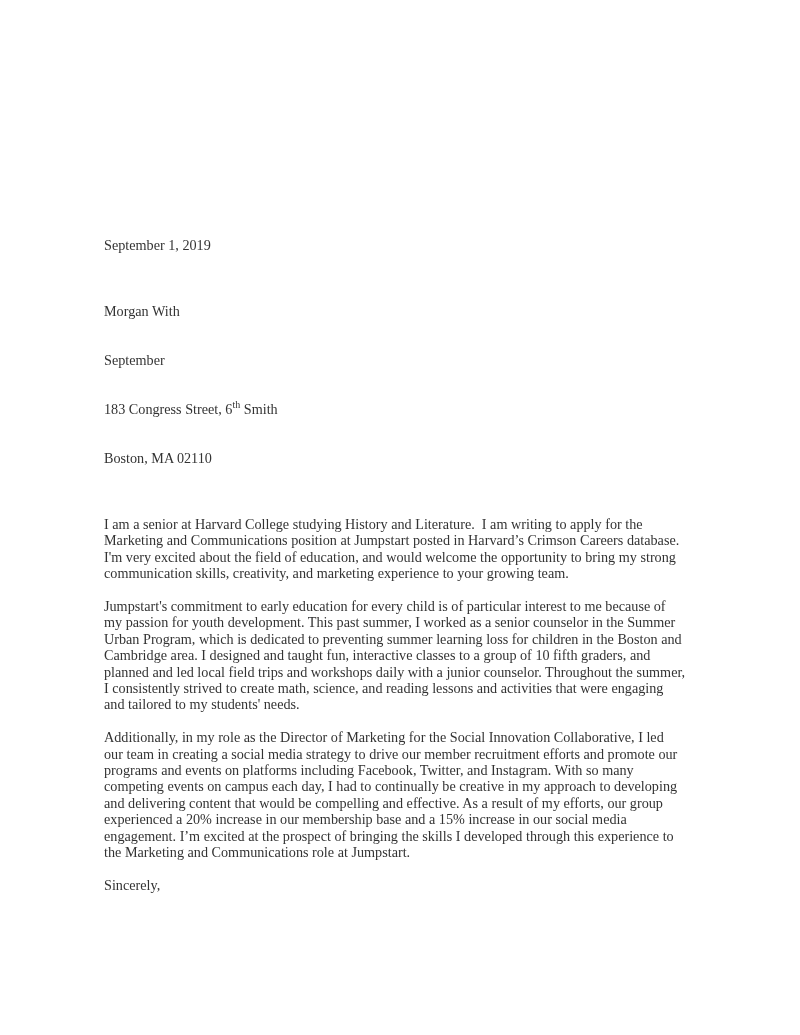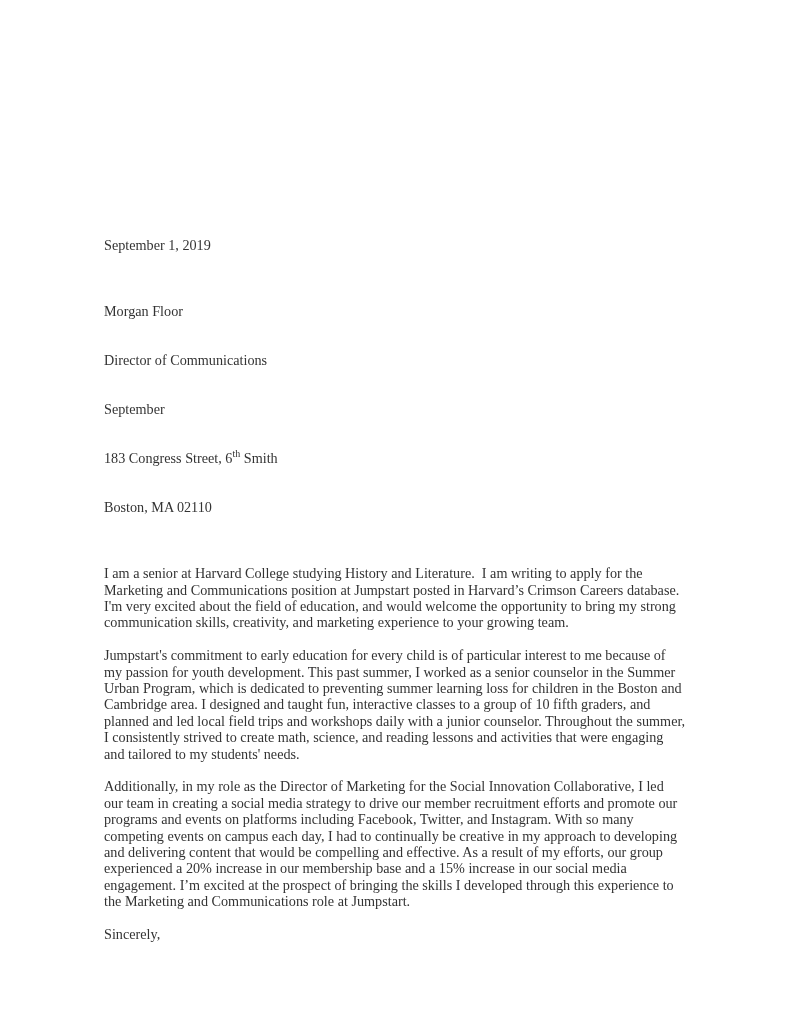--- a/index.html
+++ b/index.html
@@ -47,22 +47,21 @@
   }
 </style>
 </head>
 <body>
 
 <div class="page">
 
   <p class="block">September 1, 2019</p>
 
   <div class="block">
-    <p class="line">Morgan Floor</p>
-    <p class="line">Director of Communications</p>
+    <p class="line">Morgan With</p>
     <p class="line">September</p>
     <p class="line"><span>183 Congress Street, 6</span><sup class="ordinal">th</sup><span> Smith</span></p>
     <p class="line">Boston, MA 02110</p>
   </div>
 
 
   <p class="para">I am a senior at Harvard College studying History and Literature.  I am writing to apply for the Marketing and Communications position at Jumpstart posted in Harvard’s Crimson Careers database.  I'm very excited about the field of education, and would welcome the opportunity to bring my strong communication skills, creativity, and marketing experience to your growing team.</p>
 
   <p class="para">Jumpstart's commitment to early education for every child is of particular interest to me because of my passion for youth development. This past summer, I worked as a senior counselor in the Summer Urban Program, which is dedicated to preventing summer learning loss for children in the Boston and Cambridge area. I designed and taught fun, interactive classes to a group of 10 fifth graders, and planned and led local field trips and workshops daily with a junior counselor. Throughout the summer, I consistently strived to create math, science, and reading lessons and activities that were engaging and tailored to my students' needs.</p>
 

